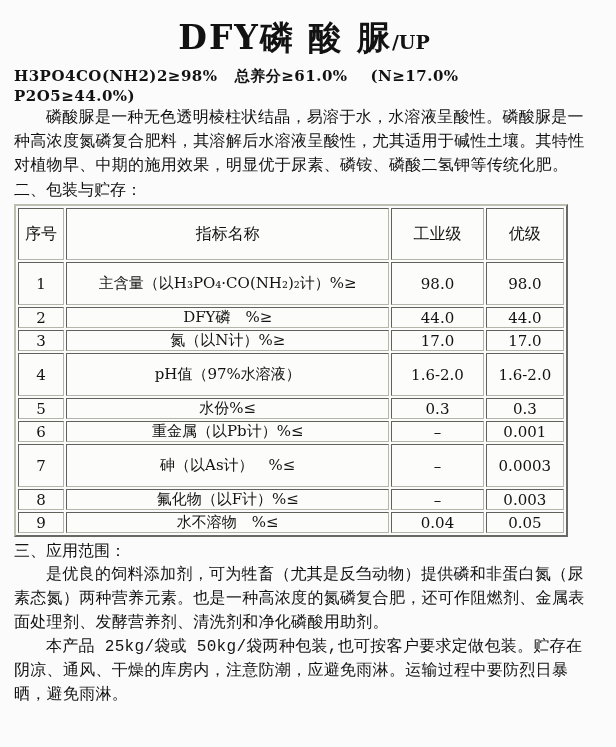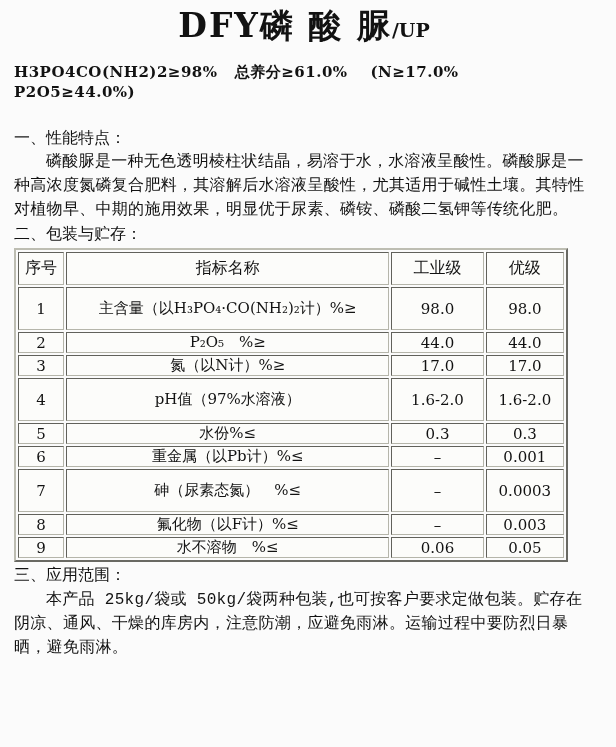--- a/index.html
+++ b/index.html
@@ -9,38 +9,38 @@
     width: 616px;
     height: 747px;
     overflow: hidden;
     font-family: "DejaVu Serif", "Liberation Serif", serif;
     color: #121212;
   }
   .page {
     box-sizing: border-box;
     width: 616px;
     height: 747px;
-    padding: 4px 22px 0 14px;
+    padding: 16px 22px 0 14px;
   }
   h1.title {
     margin: 2px 0 0 0;
     text-align: center;
     font-size: 33px;
     font-weight: bold;
     letter-spacing: 2px;
     line-height: 40px;
     white-space: nowrap;
   }
   .title-suffix {
     font-size: 19px;
     letter-spacing: 0;
     font-weight: bold;
   }
   .formula {
-    margin: 12px 0 0 0;
+    margin: 4px 0 0 0;
     font-size: 15px;
     font-weight: bold;
     letter-spacing: 0.5px;
     white-space: pre-wrap;
     line-height: 20px;
   }
   .heading {
     margin: 0;
     font-size: 16px;
     line-height: 24px;
@@ -70,36 +70,35 @@
     border: 1px inset #b5b5aa;
     background: #fcfcfa;
     font-weight: normal;
     font-size: 15px;
     text-align: center;
     vertical-align: middle;
     padding: 0 2px;
     overflow: hidden;
     white-space: nowrap;
   }
-  table.spec thead tr { height: 33px; }
+  table.spec thead tr { height: 52px; }
   table.spec thead th { font-size: 16px; }
   table.spec tbody tr { height: 21px; }
   table.spec tbody tr.tall { height: 43px; }
-  .sec3-heading { margin-top: 0; font-family: Liberation Mono, monospace; }
+  .sec3-heading { margin-top: 0; }
 </style>
 </head>
 <body>
 
 <div class="page">
 
   <h1 class="title"><span>DFY磷 酸 脲</span><span class="title-suffix">/UP</span></h1>
 
   <p class="formula">H3PO4CO(NH2)2≥98%   总养分≥61.0%    (N≥17.0%   P2O5≥44.0%)</p>
 
-  <p class="heading first">一、性能特点：</p>
   <p class="para">磷酸脲是一种无色透明棱柱状结晶，易溶于水，水溶液呈酸性。磷酸脲是一种高浓度氮磷复合肥料，其溶解后水溶液呈酸性，尤其适用于碱性土壤。其特性对植物早、中期的施用效果，明显优于尿素、磷铵、磷酸二氢钾等传统化肥。</p>
 
   <p class="heading">二、包装与贮存：</p>
 
   <table class="spec">
     <colgroup>
       <col style="width:46px">
       <col style="width:322px">
       <col style="width:92px">
       <col style="width:78px">
@@ -114,21 +113,21 @@
     </thead>
     <tbody>
         <tr class="tall">
           <td>1</td>
           <td>主含量（以H₃PO₄·CO(NH₂)₂计）%≥</td>
           <td>98.0</td>
           <td>98.0</td>
         </tr>
         <tr>
           <td>2</td>
-          <td>P₂O₅　%≥</td>
+          <td>DFY磷　%≥</td>
           <td>44.0</td>
           <td>44.0</td>
         </tr>
         <tr>
           <td>3</td>
           <td>氮（以N计）%≥</td>
           <td>17.0</td>
           <td>17.0</td>
         </tr>
         <tr class="tall">
@@ -144,36 +143,37 @@
           <td>0.3</td>
         </tr>
         <tr>
           <td>6</td>
           <td>重金属（以Pb计）%≤</td>
           <td>–</td>
           <td>0.001</td>
         </tr>
         <tr class="tall">
           <td>7</td>
-          <td>砷（尿素态氮）　%≤</td>
+          <td>砷（以As计）　%≤</td>
           <td>–</td>
           <td>0.0003</td>
         </tr>
         <tr>
           <td>8</td>
           <td>氟化物（以F计）%≤</td>
           <td>–</td>
           <td>0.003</td>
         </tr>
         <tr>
           <td>9</td>
           <td>水不溶物　%≤</td>
-          <td>0.06</td>
+          <td>0.04</td>
           <td>0.05</td>
         </tr>
       </tbody>
   </table>
 
   <p class="heading sec3-heading">三、应用范围：</p>
+  <p class="para">是优良的饲料添加剂，可为牲畜（尤其是反刍动物）提供磷和非蛋白氮（尿素态氮）两种营养元素。也是一种高浓度的氮磷复合肥，还可作阻燃剂、金属表面处理剂、发酵营养剂、清洗剂和净化磷酸用助剂。</p>
 
   <p class="para">本产品 25kg/袋或 50kg/袋两种包装,也可按客户要求定做包装。贮存在阴凉、通风、干燥的库房内，注意防潮，应避免雨淋。运输过程中要防烈日暴晒，避免雨淋。</p>
 
 </div>
 
 </body></html>

